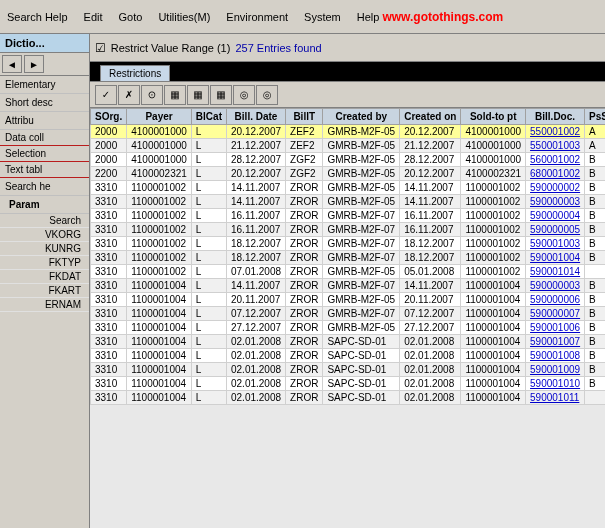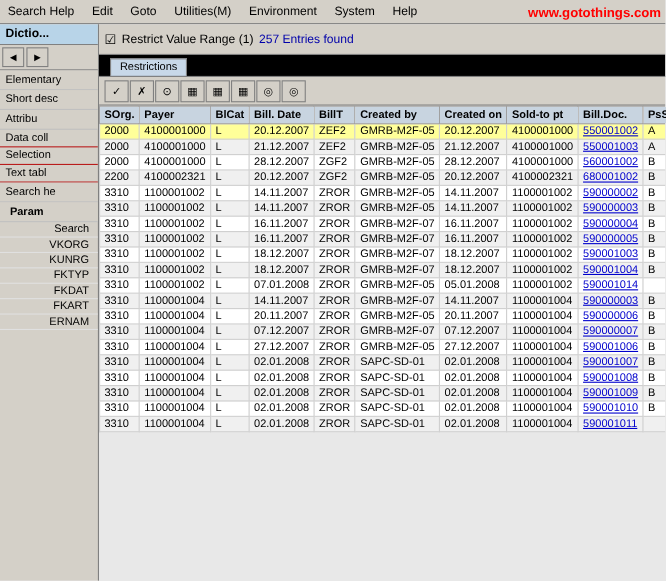--- a/index.html
+++ b/index.html
@@ -5,22 +5,22 @@
     * { margin: 0; padding: 0; box-sizing: border-box; }
     body { font-family: Arial, sans-serif; font-size: 11px; background: #e8e8e8; width: 605px; height: 528px; overflow: hidden; }
 
     
     .menu-bar {
       display: flex;
       align-items: center;
       background: #d4d0c8;
       border-bottom: 1px solid #808080;
       padding: 2px 4px;
-      height: 22px;
-      justify-content: space-between;
+      height: 34px;
+      justify-content: flex-start;
     }
     .menu-items { display: flex; gap: 10px; }
     .menu-item { font-size: 11px; color: #000; cursor: pointer; padding: 1px 3px; }
     .brand-link { color: red; font-weight: bold; font-size: 12px; }
 
     
     .main-layout { display: flex; height: calc(528px - 22px); }
 
     
     .sidebar {
@@ -144,21 +144,21 @@
       font-size: 10px;
     }
     thead tr {
       background: #c8d4e0;
       position: sticky;
       top: 0;
     }
     th {
       border: 1px solid #a0a0a0;
       padding: 2px 4px;
-      text-align: left;
+      text-align: center;
       font-weight: bold;
       white-space: nowrap;
       font-size: 10px;
     }
     td {
       border: 1px solid #d0d0d0;
       padding: 1px 4px;
       white-space: nowrap;
       font-size: 10px;
     }

